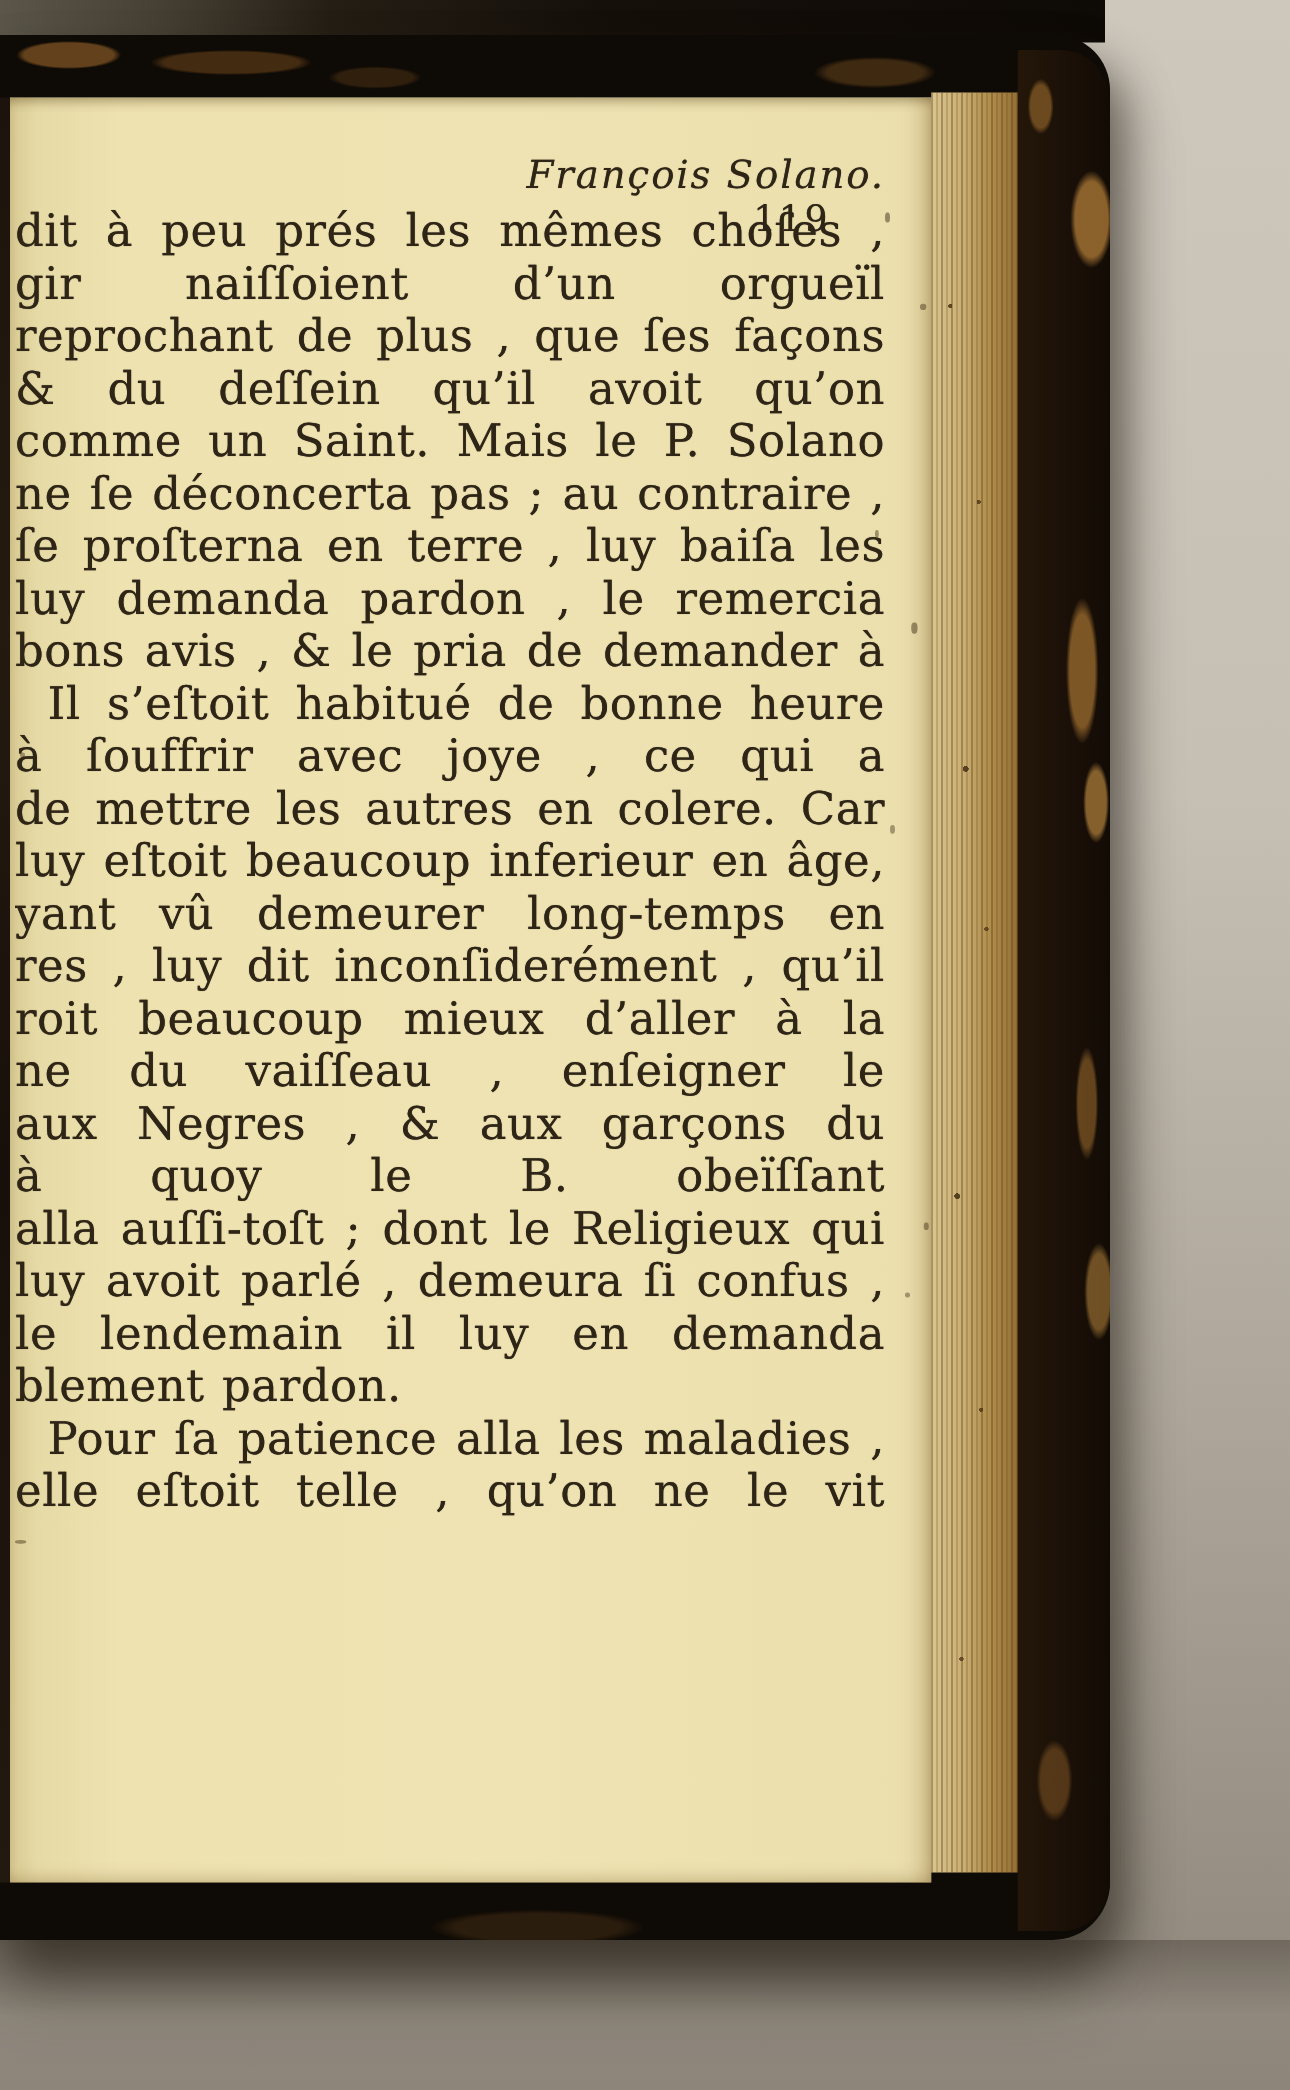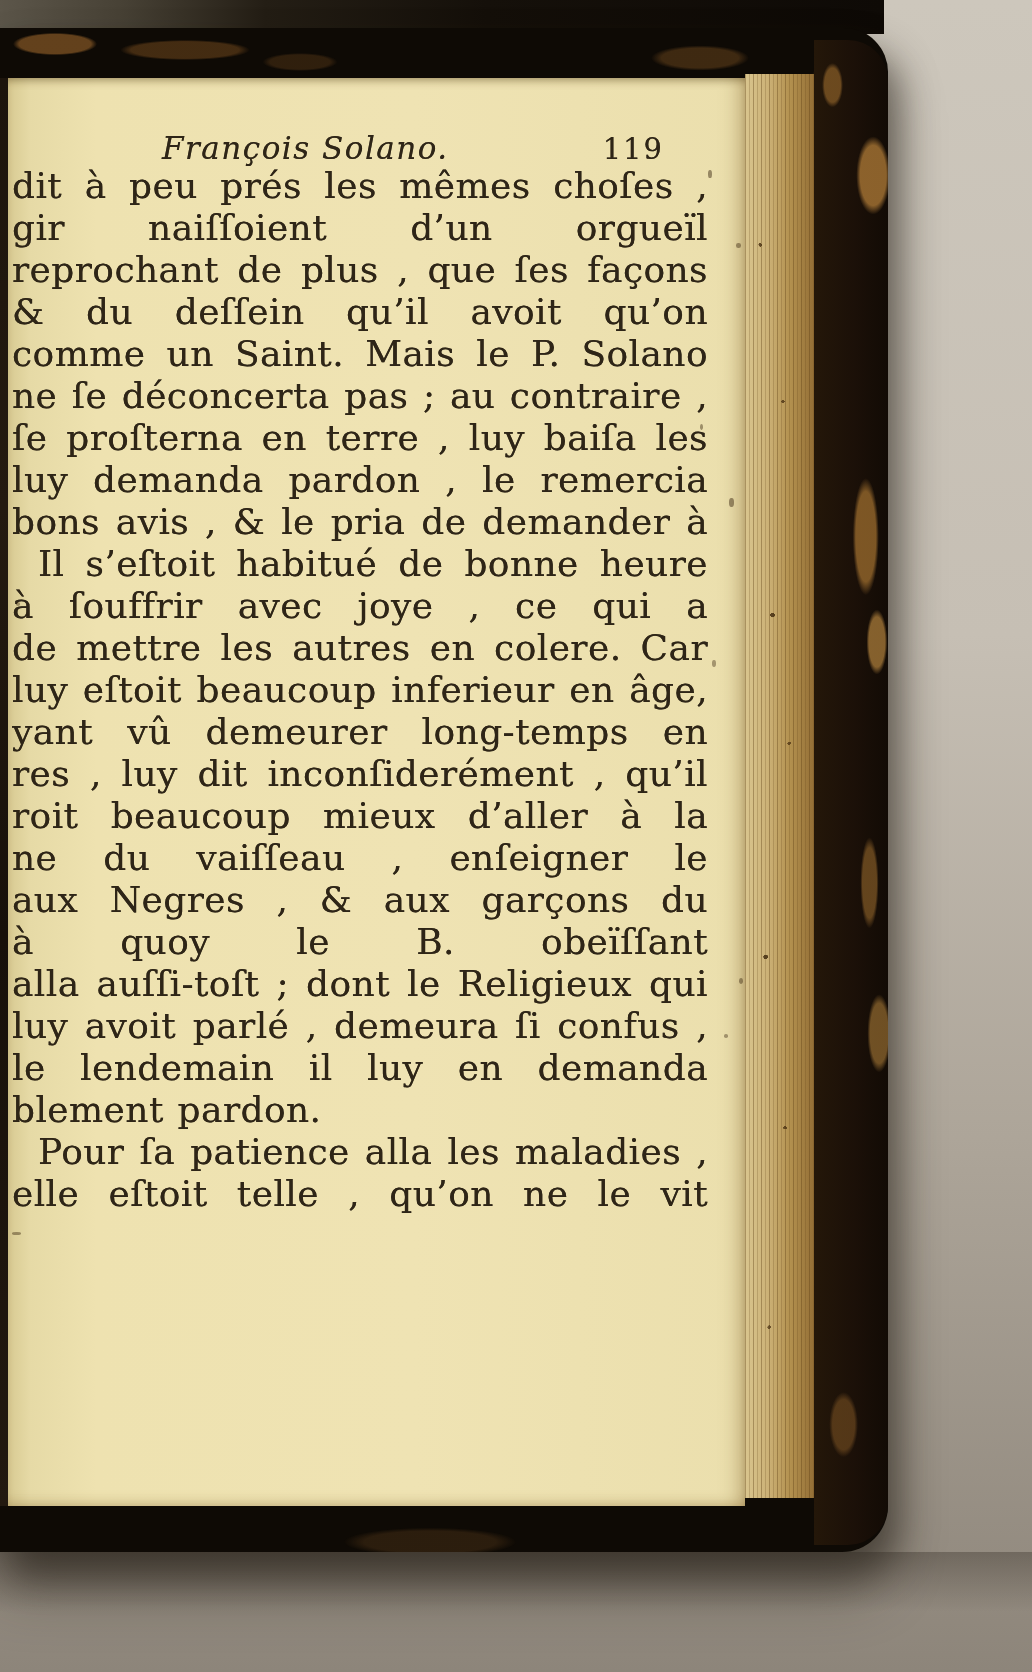--- a/index.html
+++ b/index.html
@@ -60,21 +60,21 @@
       radial-gradient(ellipse 22px 50px at 40% 92%, rgba(120,80,34,.6) 0 50%, transparent 65%),
       radial-gradient(ellipse 16px 34px at 25% 3%, rgba(140,96,40,.7) 0 50%, transparent 65%),
       linear-gradient(90deg,#241709 0%,#1b1008 55%,#120b05 100%);
   }
   .gutter-strip{
     position:absolute;left:0;top:78px;width:8px;height:1428px;
     background:linear-gradient(180deg,#1c140c 0%,#241a10 30%,#17100a 60%,#221910 100%);
   }
   .page-header{
     position:absolute;left:4px;top:44px;width:696px;height:44px;
-    display:flex;align-items:flex-end;color:var(--ink);
+    display:flex;align-items:flex-end;color:var(--ink);flex-direction:column;
   }
   .page-header .sp1{width:150px;flex:0 0 auto;}
   .running-title{
     font-style:italic;font-size:31px;letter-spacing:1.5px;white-space:nowrap;
     text-shadow:0 0 .6px rgba(46,37,23,.75);
   }
   .page-number{
     margin-left:auto;margin-right:44px;font-size:29px;letter-spacing:2px;
     text-shadow:0 0 .6px rgba(46,37,23,.75);
   }

